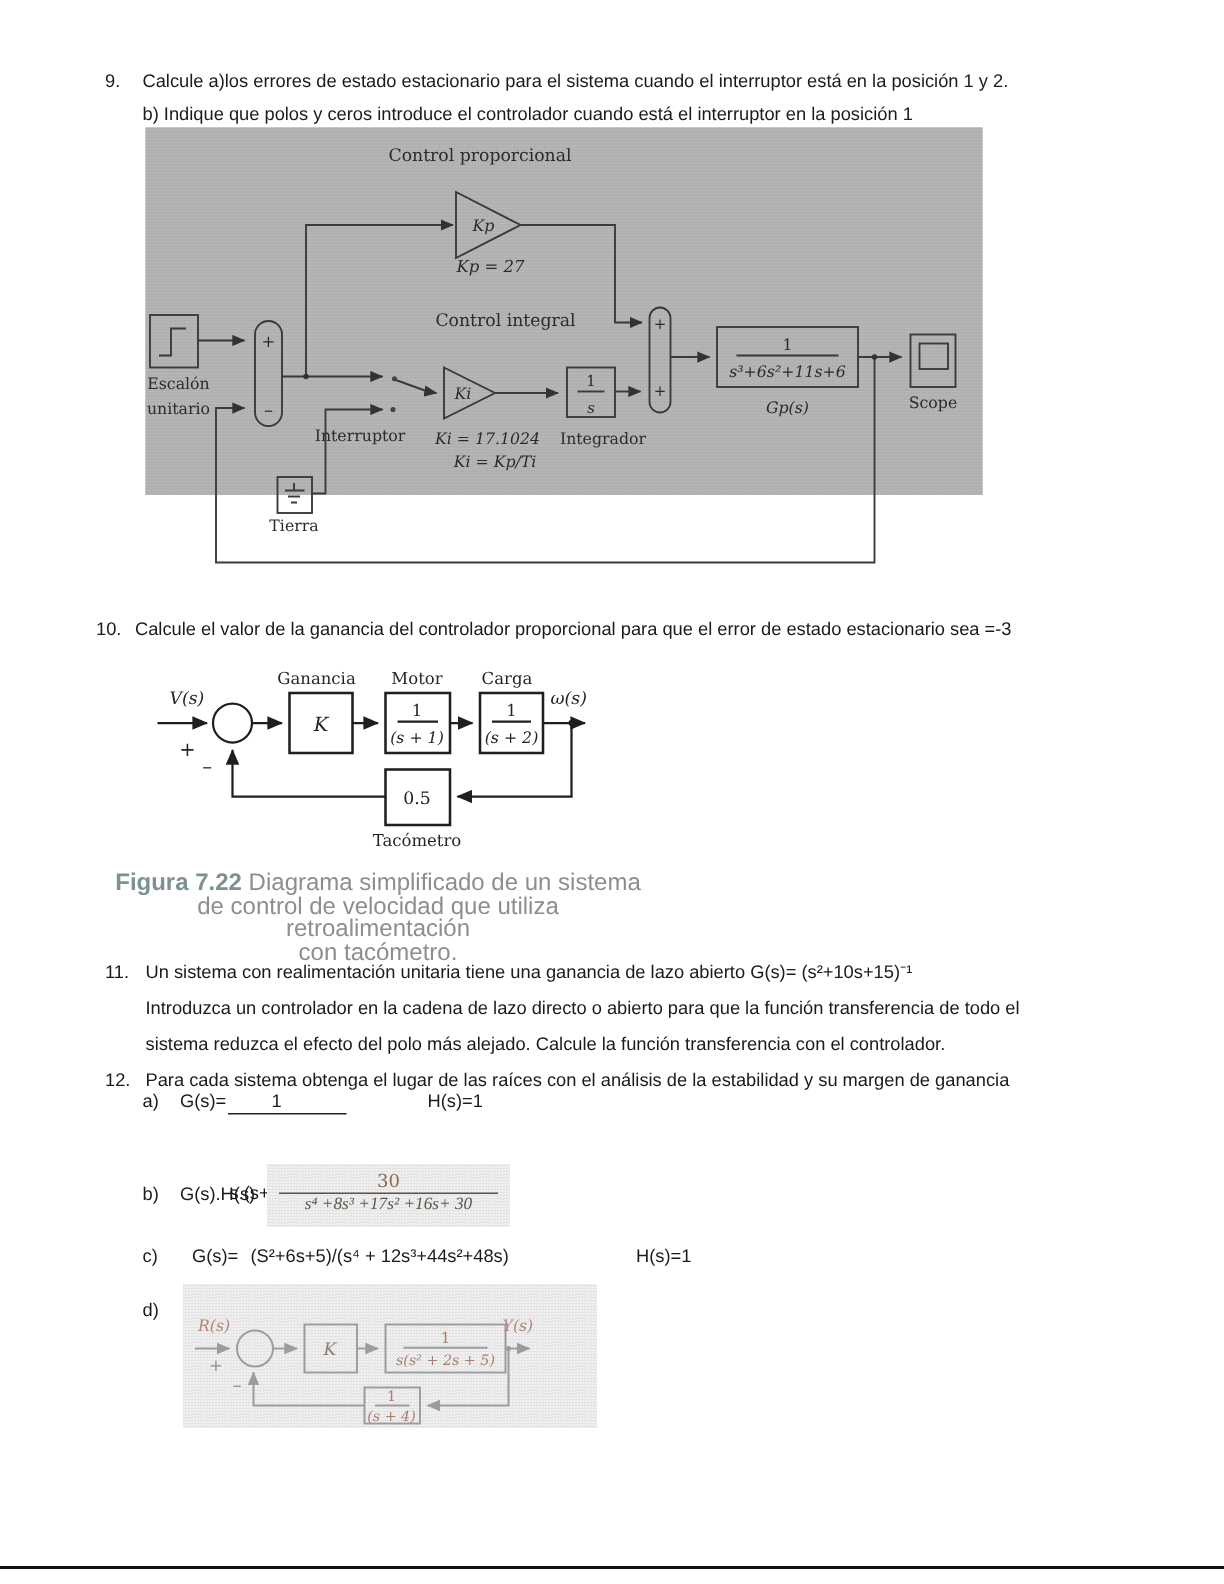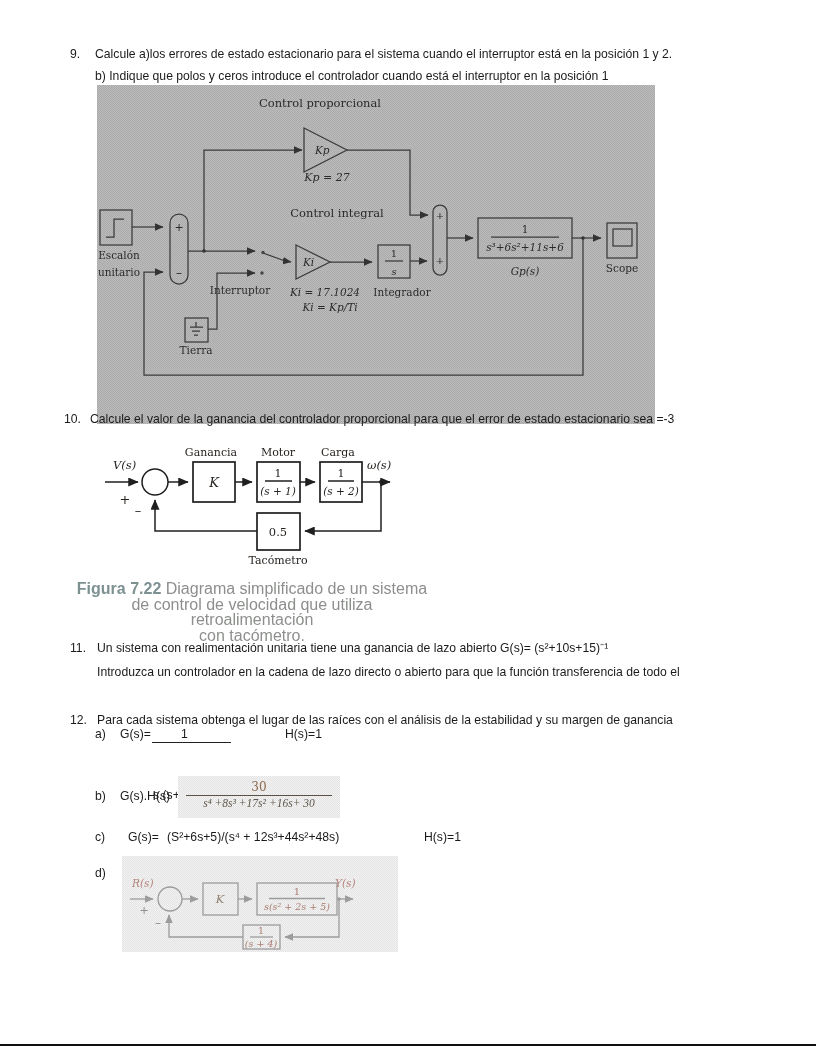--- a/index.html
+++ b/index.html
@@ -27,21 +27,21 @@
 </style>
 </head>
 <body>
 
 <div class="page">
 
   <span class="tl" style="left:70px;top:47px;">9.</span>
   <span class="tl" style="left:95px;top:47px;">Calcule a)los errores de estado estacionario para el sistema cuando el interruptor está en la posición 1 y 2.</span>
   <span class="tl" style="left:95px;top:69px;">b) Indique que polos y ceros introduce el controlador cuando está el interruptor en la posición 1</span>
 
-  <div class="abs dither-dark" style="left:97px;top:85px;width:558px;height:339px;">
+  <div class="abs dither-dark" style="left:97px;top:85px;width:558px;height:245px;">
     <svg width="558" height="307" viewBox="0 0 558 307">
       <defs>
         <marker id="ma" markerWidth="8" markerHeight="6" refX="6.5" refY="3" orient="auto">
           <path d="M0,0L7,3L0,6Z" fill="#333"></path>
         </marker>
       </defs>
       <g stroke="#3a3a3a" stroke-width="1.25" fill="none">
 
         <path d="M35,142 H66" marker-end="url(#ma)"></path>
         <path d="M91,166 H158" marker-end="url(#ma)"></path>
@@ -151,20 +151,21 @@
 
   <div class="caption">
     <div><span class="tag">Figura 7.22</span><span> Diagrama simplificado de un sistema</span></div>
     <div>de control de velocidad que utiliza retroalimentación</div>
     <div>con tacómetro.</div>
   </div>
 
   <span class="tl" style="left:70px;top:641px;">11.</span>
   <span class="tl" style="left:97px;top:641px;">Un sistema con realimentación unitaria tiene una ganancia de lazo abierto G(s)= (s²+10s+15)⁻¹</span>
   <span class="tl" style="left:97px;top:665px;">Introduzca un controlador en la cadena de lazo directo o abierto para que la función transferencia de todo el</span>
+  <span class="tl" style="left:97px;top:689px;">sistema reduzca el efecto del polo más alejado. Calcule la función transferencia con el controlador.</span>
 
   <span class="tl" style="left:70px;top:713px;">12.</span>
   <span class="tl" style="left:97px;top:713px;">Para cada sistema obtenga el lugar de las raíces con el análisis de la estabilidad y su margen de ganancia</span>
 
   <span class="tl" style="left:95px;top:727px;">a)</span>
   <span class="tl" style="left:120px;top:727px;">G(s)=</span>
   <span class="tl" style="left:181px;top:727px;">1</span>
   <div class="ulbar"></div>
   <span class="tl" style="left:153px;top:788px;">s.(s+1)(s+2)</span>
   <span class="tl" style="left:285px;top:727px;">H(s)=1</span>

